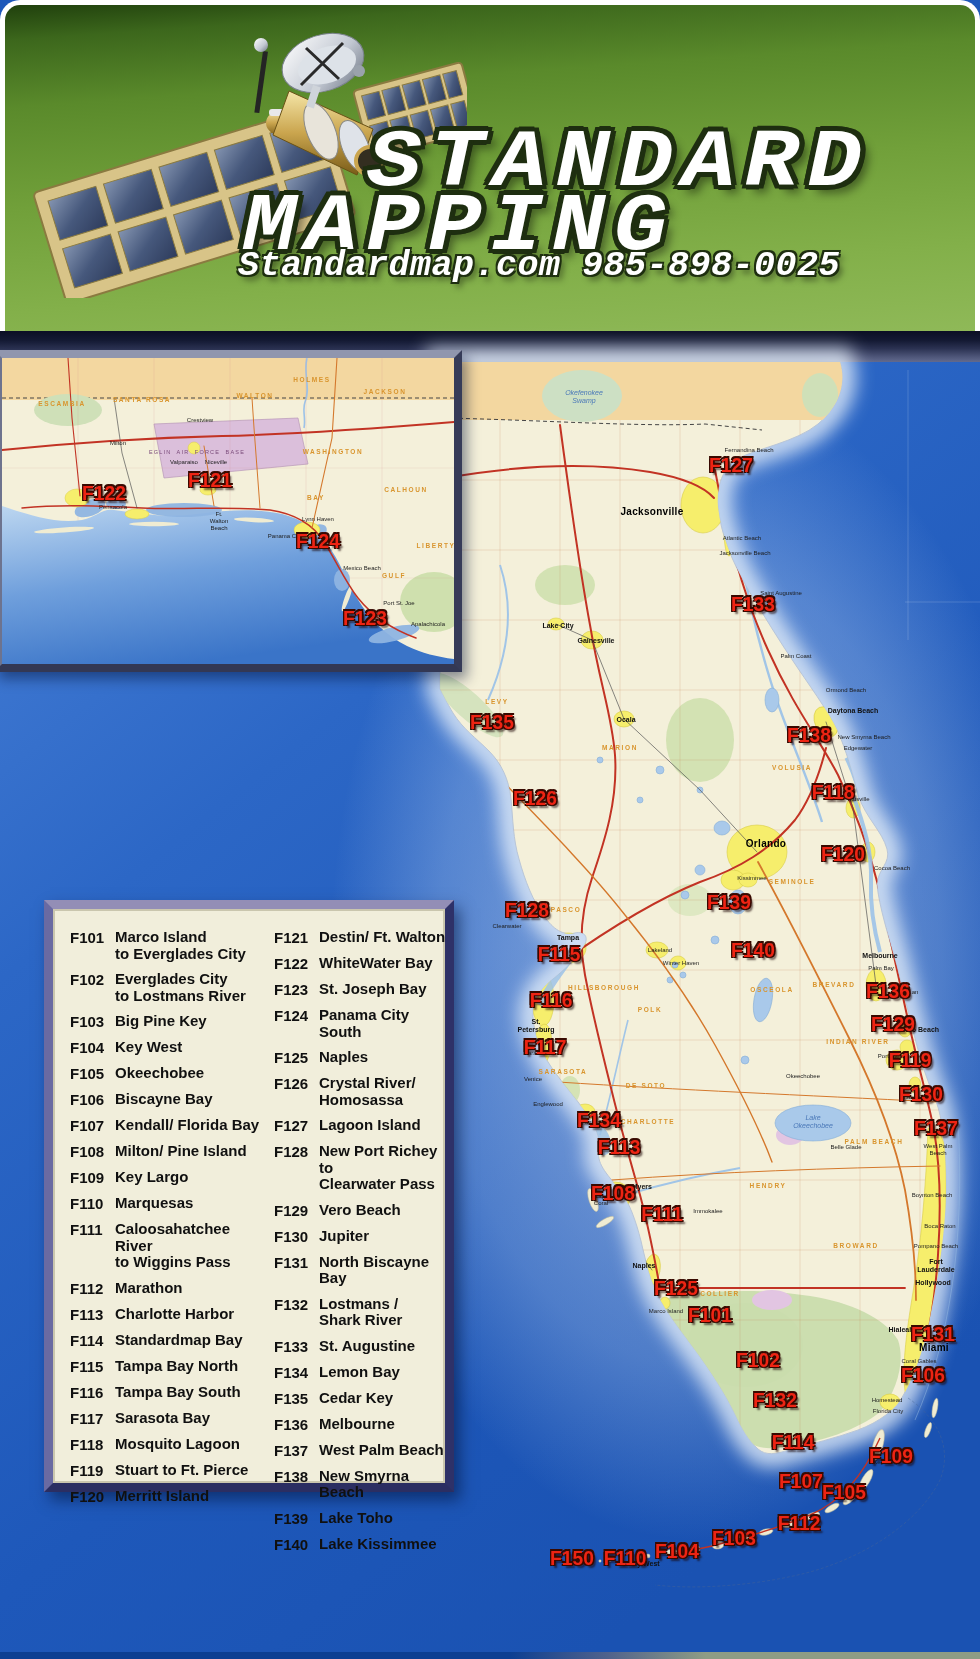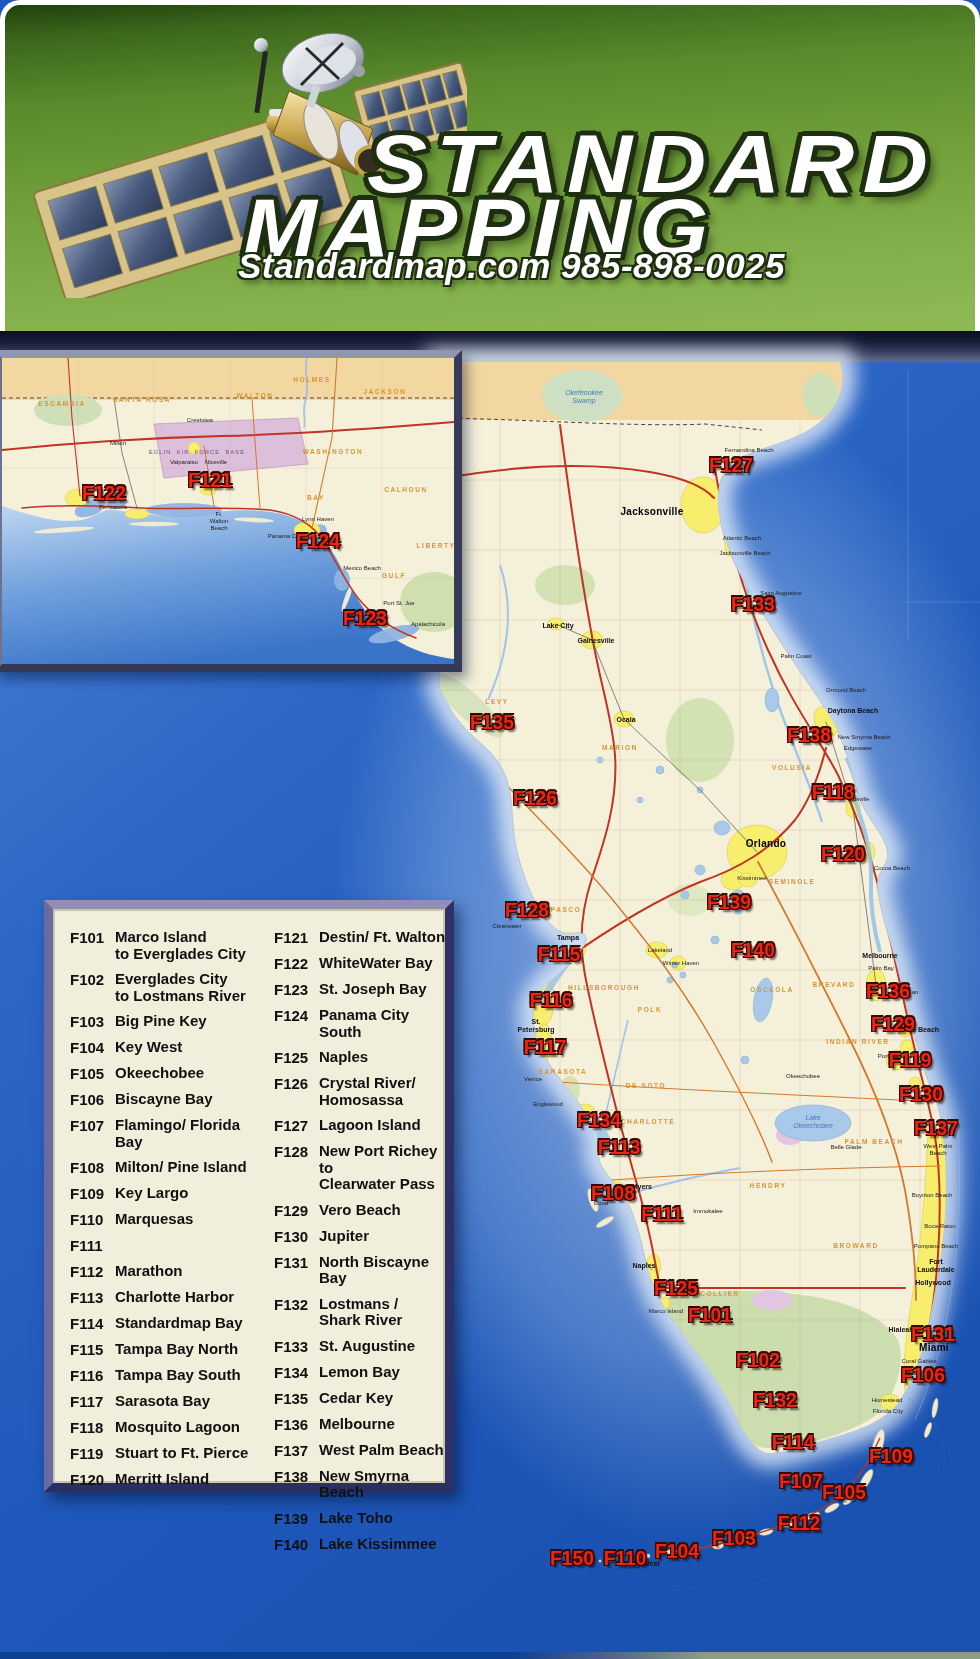--- a/index.html
+++ b/index.html
@@ -1,20 +1,20 @@
 <!DOCTYPE html>
 <html><head>
 <meta charset="utf-8">
 <style>
   html,body{margin:0;padding:0;background:#0a2a66;}
   #page{position:relative;width:980px;height:1659px;overflow:hidden;background:#1e58ba;
         font-family:"Liberation Sans","DejaVu Sans",sans-serif;}
   
   #header-wrap{position:absolute;left:0;top:0;width:980px;height:336px;background:#fff;
-               border-radius:20px 20px 0 0;}
+               border-radius:20px 20px 0 0;font-family:Liberation Mono, monospace;}
   #header{position:absolute;left:5px;top:5px;right:5px;height:327px;border-radius:15px 15px 0 0;
           overflow:hidden;
           background:linear-gradient(176deg,#20400d 0%,#3c671c 9%,#5a8a2b 26%,#71a03a 52%,#83b04a 78%,#8fb958 100%);}
   .htitle{position:absolute;color:#fff;font-style:italic;font-weight:bold;line-height:0.95;
           white-space:nowrap;transform-origin:left top;
           text-shadow:-4px -4px 0 #1e2e10,0 -5px 0 #1e2e10,4px -4px 0 #1e2e10,-5px 0 0 #1e2e10,
                       5px 0 0 #1e2e10,-4px 4px 0 #1e2e10,0 5px 0 #1e2e10,4px 4px 0 #1e2e10,
                       7px 8px 9px rgba(0,0,0,.45);}
   #title1{left:362px;top:120px;font-size:82px;letter-spacing:8px;transform:scaleX(1.10);}
   #title2{left:238px;top:184px;font-size:82px;letter-spacing:8px;transform:scaleX(1.08);}
@@ -564,36 +564,38 @@
         <div class="lrow">
           <span class="lcode">F105</span>
           <span class="lname">Okeechobee</span>
         </div>
         <div class="lrow">
           <span class="lcode">F106</span>
           <span class="lname">Biscayne Bay</span>
         </div>
         <div class="lrow">
           <span class="lcode">F107</span>
-          <span class="lname">Flamingo/ Florida Bay</span>
+          <span class="lname">Kendall/ Florida Bay</span>
         </div>
         <div class="lrow">
           <span class="lcode">F108</span>
           <span class="lname">Milton/ Pine Island</span>
         </div>
         <div class="lrow">
           <span class="lcode">F109</span>
           <span class="lname">Key Largo</span>
         </div>
         <div class="lrow">
           <span class="lcode">F110</span>
           <span class="lname">Marquesas</span>
         </div>
         <div class="lrow">
           <span class="lcode">F111</span>
+          <span class="lname">Caloosahatchee River
+to Wiggins Pass</span>
         </div>
         <div class="lrow">
           <span class="lcode">F112</span>
           <span class="lname">Marathon</span>
         </div>
         <div class="lrow">
           <span class="lcode">F113</span>
           <span class="lname">Charlotte Harbor</span>
         </div>
         <div class="lrow">

